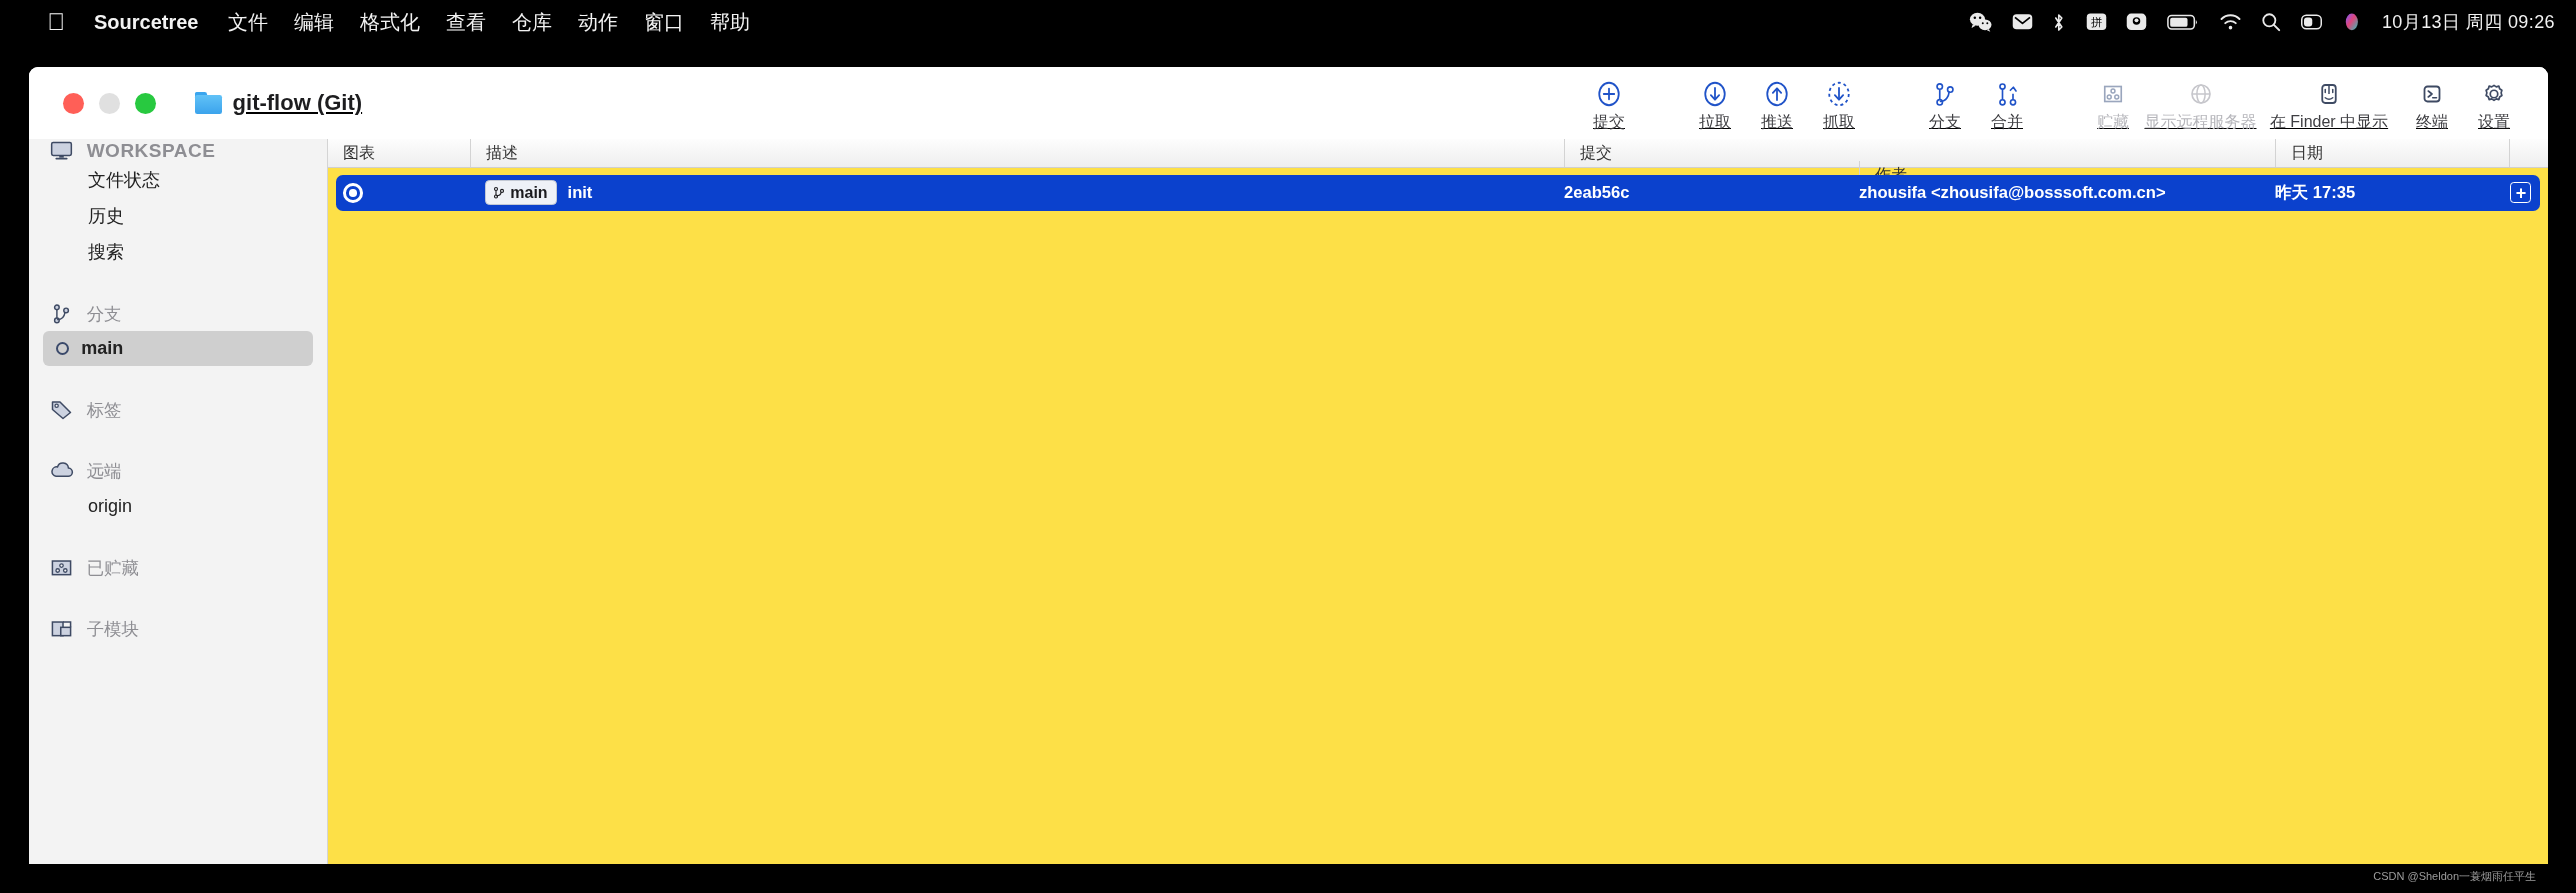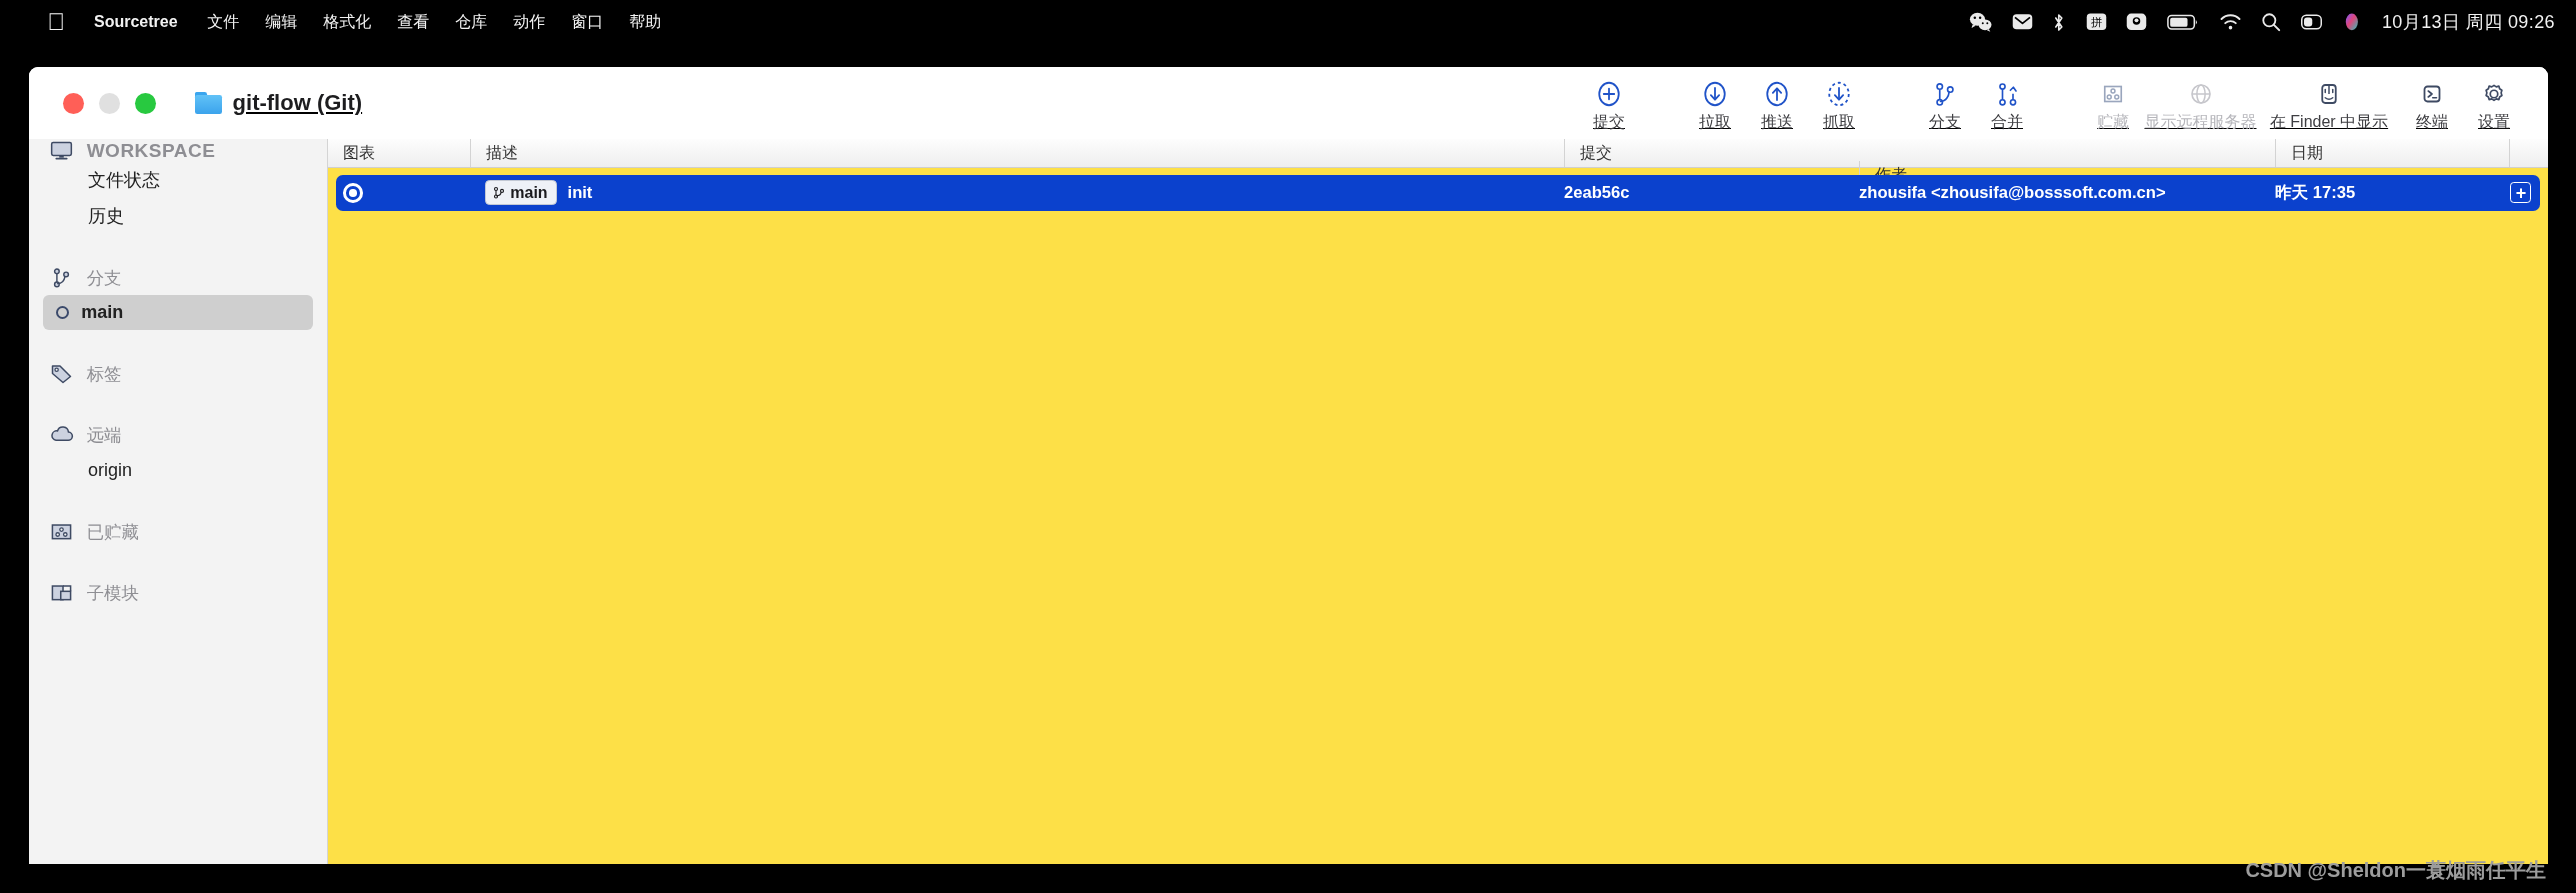--- a/index.html
+++ b/index.html
@@ -17,21 +17,21 @@
     background: #000;
     display: flex; align-items: center;
   }
   #menubar-left { display: flex; align-items: center; height: 100%; padding-left: 45px; }
   .apple-logo {
     width: 23px; height: 26px; margin-right: 26px;
     display: flex; align-items: center; justify-content: center;
     color: #f2f2f2; font-size: 24px; line-height: 1;
   }
   .menu-item {
-    color: #f2f2f2; font-size: 16px; padding: 0 13px;
+    color: #f2f2f2; font-size: 20px; padding: 0 13px;
     white-space: nowrap; line-height: 44px;
   }
   .menu-item.app-name { font-weight: bold; padding-left: 0; padding-right: 16.6px; }
 
   #menubar-right {
     margin-left: auto; display: flex; align-items: center;
     height: 100%; padding-right: 21px; gap: 19.7px;
   }
   .status-icon { color: #eaeaea; display: flex; align-items: center; justify-content: center; }
   .menu-clock {
@@ -176,22 +176,22 @@
     line-height: 1.1;
   }
   .plus-box {
     width: 21px; height: 21px; border: 1.5px solid #fff; border-radius: 3.8px;
     display: flex; align-items: center; justify-content: center;
     font-size: 18px; font-weight: bold; line-height: 1; color: #fff;
   }
 
   
   #watermark {
-    position: absolute; right: 30px; bottom: 9px;
-    color: #9d9d9d; font-size: 20px; white-space: nowrap; font-weight: bold;
+    position: absolute; right: 40px; bottom: 9px;
+    color: #9d9d9d; font-size: 11px; white-space: nowrap;
   }
 </style>
 </head>
 <body>
 
 <div id="menubar">
   <div id="menubar-left">
     <div class="apple-logo"></div>
     <div class="menu-item app-name">Sourcetree</div>
     <div class="menu-item">文件</div>
@@ -449,20 +449,23 @@
             </svg>
         </span>
         <span class="sh-label">WORKSPACE</span>
       </div>
 
       <div class="side-item">
         <span>文件状态</span>
       </div>
       <div class="side-item">
         <span>历史</span>
+      </div>
+      <div class="side-item">
+        <span>搜索</span>
       </div>
 
       <div class="spacer-md"></div>
 
       <div class="side-header">
         <span class="side-icon">
           <svg width="23" height="23" viewBox="0 0 30 30">
               <circle cx="9" cy="7" r="3" fill="#ccd2e0" stroke="#3e4a63" stroke-width="1.9"></circle>
               <circle cx="9" cy="24" r="3" fill="#ccd2e0" stroke="#3e4a63" stroke-width="1.9"></circle>
               <circle cx="21" cy="11" r="3" fill="#ccd2e0" stroke="#3e4a63" stroke-width="1.9"></circle>

